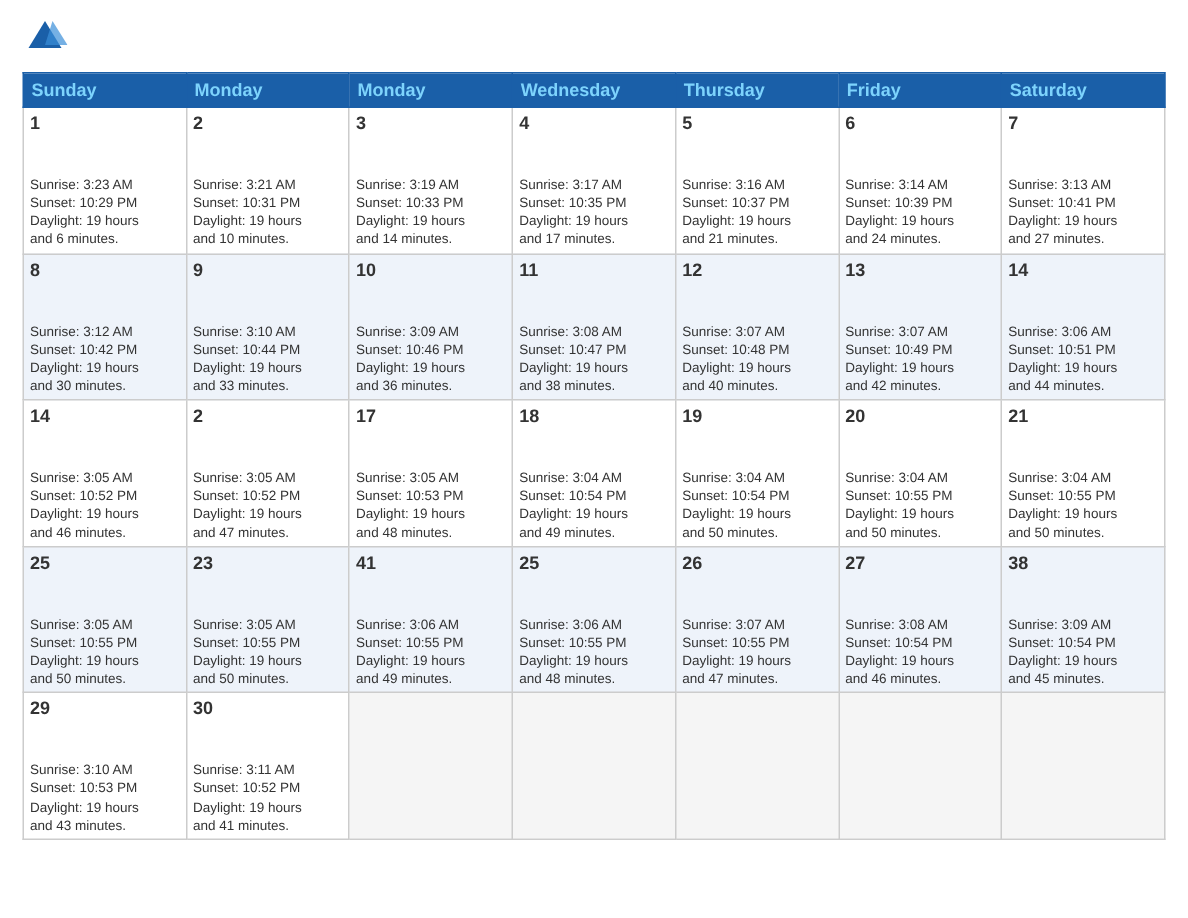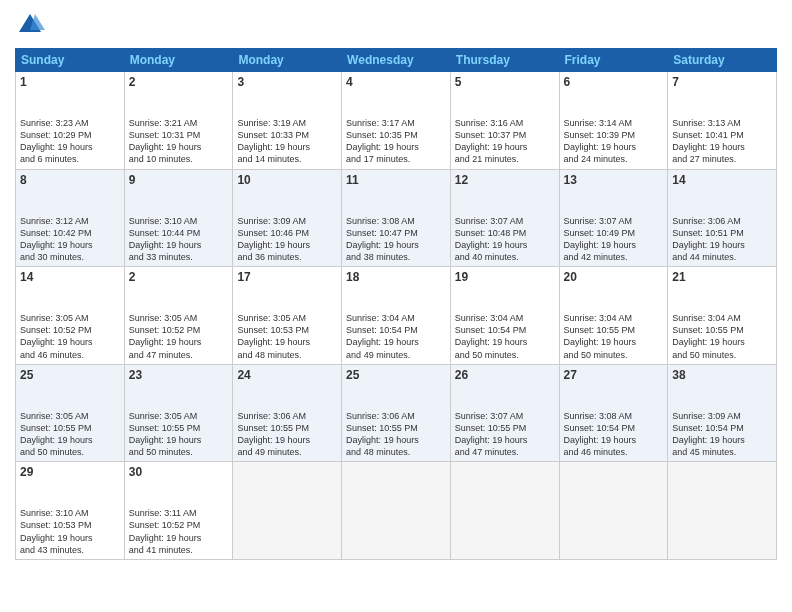--- a/index.html
+++ b/index.html
@@ -231,21 +231,21 @@
         <tr>
           <td>
             <span class="day-number">25</span>
             <div class="day-info">Sunrise: 3:05 AM<br>Sunset: 10:55 PM<br>Daylight: 19 hours<br>and 50 minutes.</div>
           </td>
           <td>
             <span class="day-number">23</span>
             <div class="day-info">Sunrise: 3:05 AM<br>Sunset: 10:55 PM<br>Daylight: 19 hours<br>and 50 minutes.</div>
           </td>
           <td>
-            <span class="day-number">24</span>
+            <span class="day-number">41</span>
             <div class="day-info">Sunrise: 3:06 AM<br>Sunset: 10:55 PM<br>Daylight: 19 hours<br>and 49 minutes.</div>
           </td>
           <td>
             <span class="day-number">25</span>
             <div class="day-info">Sunrise: 3:06 AM<br>Sunset: 10:55 PM<br>Daylight: 19 hours<br>and 48 minutes.</div>
           </td>
           <td>
             <span class="day-number">26</span>
             <div class="day-info">Sunrise: 3:07 AM<br>Sunset: 10:55 PM<br>Daylight: 19 hours<br>and 47 minutes.</div>
           </td>

